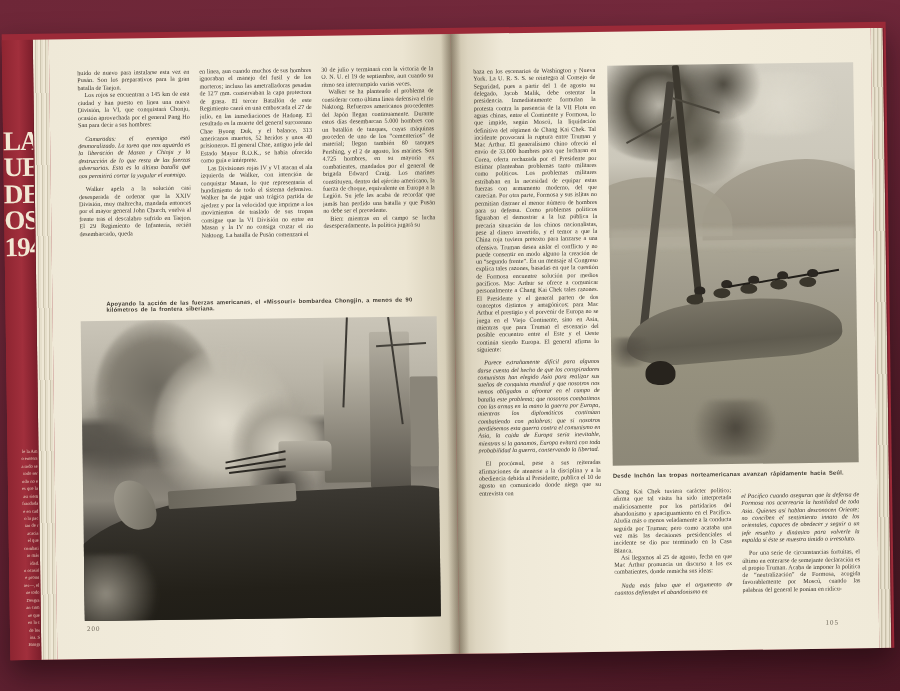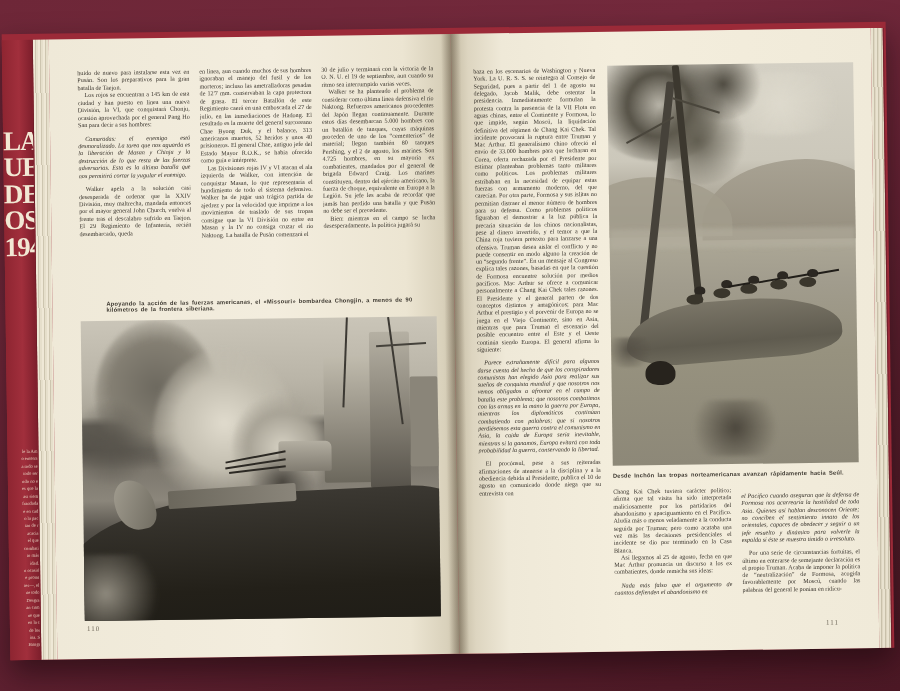--- a/index.html
+++ b/index.html
@@ -213,21 +213,21 @@
       <div class="bs-turret"></div>
       <div class="bs-gun g1"></div>
       <div class="bs-gun g2"></div>
       <div class="bs-gun g3"></div>
       <div class="bs-hull"></div>
       <div class="bs-bow"></div>
       <div class="bs-deck"></div>
       <div class="bs-foam"></div>
     </div>
 
-    <div class="folio l">110</div>
+    <div class="folio l">200</div>
     <div class="gutter" style="left:auto;right:0;transform:scaleX(-1);"></div>
   </div>
 
   <div class="page right">
     <div class="gutter"></div>
     <div class="rp-row">
       <div class="rp-col1">
           <p class="para noindent">baza en los escenarios de Washington y Nueva York. La U. R. S. S. se reintegra al Consejo de Seguridad, pues a partir del 1 de agosto su delegado, Jacob Malik, debe ostentar la presidencia. Inmediatamente formulan la protesta contra la presencia de la VII Flota en aguas chinas, entre el Continente y Formosa, lo que impide, según Moscú, la liquidación definitiva del régimen de Chang Kai Chek. Tal incidente provocará la ruptura entre Truman y Mac Arthur. El generalísimo chino ofreció el envío de 33.000 hombres para que lucharan en Corea, oferta rechazada por el Presidente por estimar planteaban problemas tanto militares como políticos. Los problemas militares estribaban en la necesidad de equipar estas fuerzas con armamento moderno, del que carecían. Por otra parte, Formosa y sus islitas no permitían distraer el menor número de hombres para su defensa. Como problemas políticos figuraban el demostrar a la luz pública la precaria situación de los chinos nacionalistas, pese al dinero invertido, y el temor a que la China roja tuviera pretexto para lanzarse a una ofensiva. Truman desea aislar el conflicto y no puede consentir en modo alguno la creación de un “segundo frente”. En un mensaje al Congreso explica tales razones, basadas en que la cuestión de Formosa encuentre solución por medios pacíficos. Mac Arthur se ofrece a comunicar personalmente a Chang Kai Chek tales razones. El Presidente y el general parten de dos conceptos distintos y antagónicos; para Mac Arthur el prestigio y el porvenir de Europa no se juega en el Viejo Continente, sino en Asia, mientras que para Truman el escenario del posible encuentro entre el Este y el Oeste continúa siendo Europa. El general afirma lo siguiente:</p>
           <p class="para italic">Parece extrañamente difícil para algunos darse cuenta del hecho de que los conspiradores comunistas han elegido Asia para realizar sus sueños de conquista mundial y que nosotros nos vemos obligados a afrontar en el campo de batalla este problema; que nosotros combatimos con las armas en la mano la guerra por Europa, mientras los diplomáticos continúan combatiendo con palabras; que si nosotros perdiésemos esta guerra contra el comunismo en Asia, la caída de Europa sería inevitable, mientras si la ganamos, Europa evitará con toda probabilidad la guerra, conservando la libertad.</p>
           <p class="para">El procónsul, pese a sus reiteradas afirmaciones de atenerse a la disciplina y a la obediencia debida al Presidente, publica el 10 de agosto un comunicado donde niega que su entrevista con</p>
@@ -271,17 +271,17 @@
               <p class="para">Así llegamos al 25 de agosto, fecha en que Mac Arthur pronuncia un discurso a los ex combatientes, donde remacha sus ideas:</p>
               <p class="para italic">Nada más falso que el argumento de cuantos defienden el abandonismo en</p>
             </div>
           <div class="col">
               <p class="para italic noindent">el Pacífico cuando aseguran que la defensa de Formosa nos acarrearía la hostilidad de toda Asia. Quienes así hablan desconocen Oriente; no conciben el sentimiento innato de los orientales, capaces de obedecer y seguir a un jefe resuelto y dinámico para volverle la espalda si éste se muestra tímido o irresoluto.</p>
               <p class="para">Por una serie de circunstancias fortuitas, el último en enterarse de semejante declaración es el propio Truman. Acaba de imponer la política de “neutralización” de Formosa, acogida favorablemente por Moscú, cuando las palabras del general le ponían en ridícu-</p>
             </div>
         </div>
       </div>
     </div>
-    <div class="folio r">111</div>
+    <div class="folio r">105</div>
   </div>
 
   <div class="fore-edge right"></div>
 </div>
 
 </body></html>

